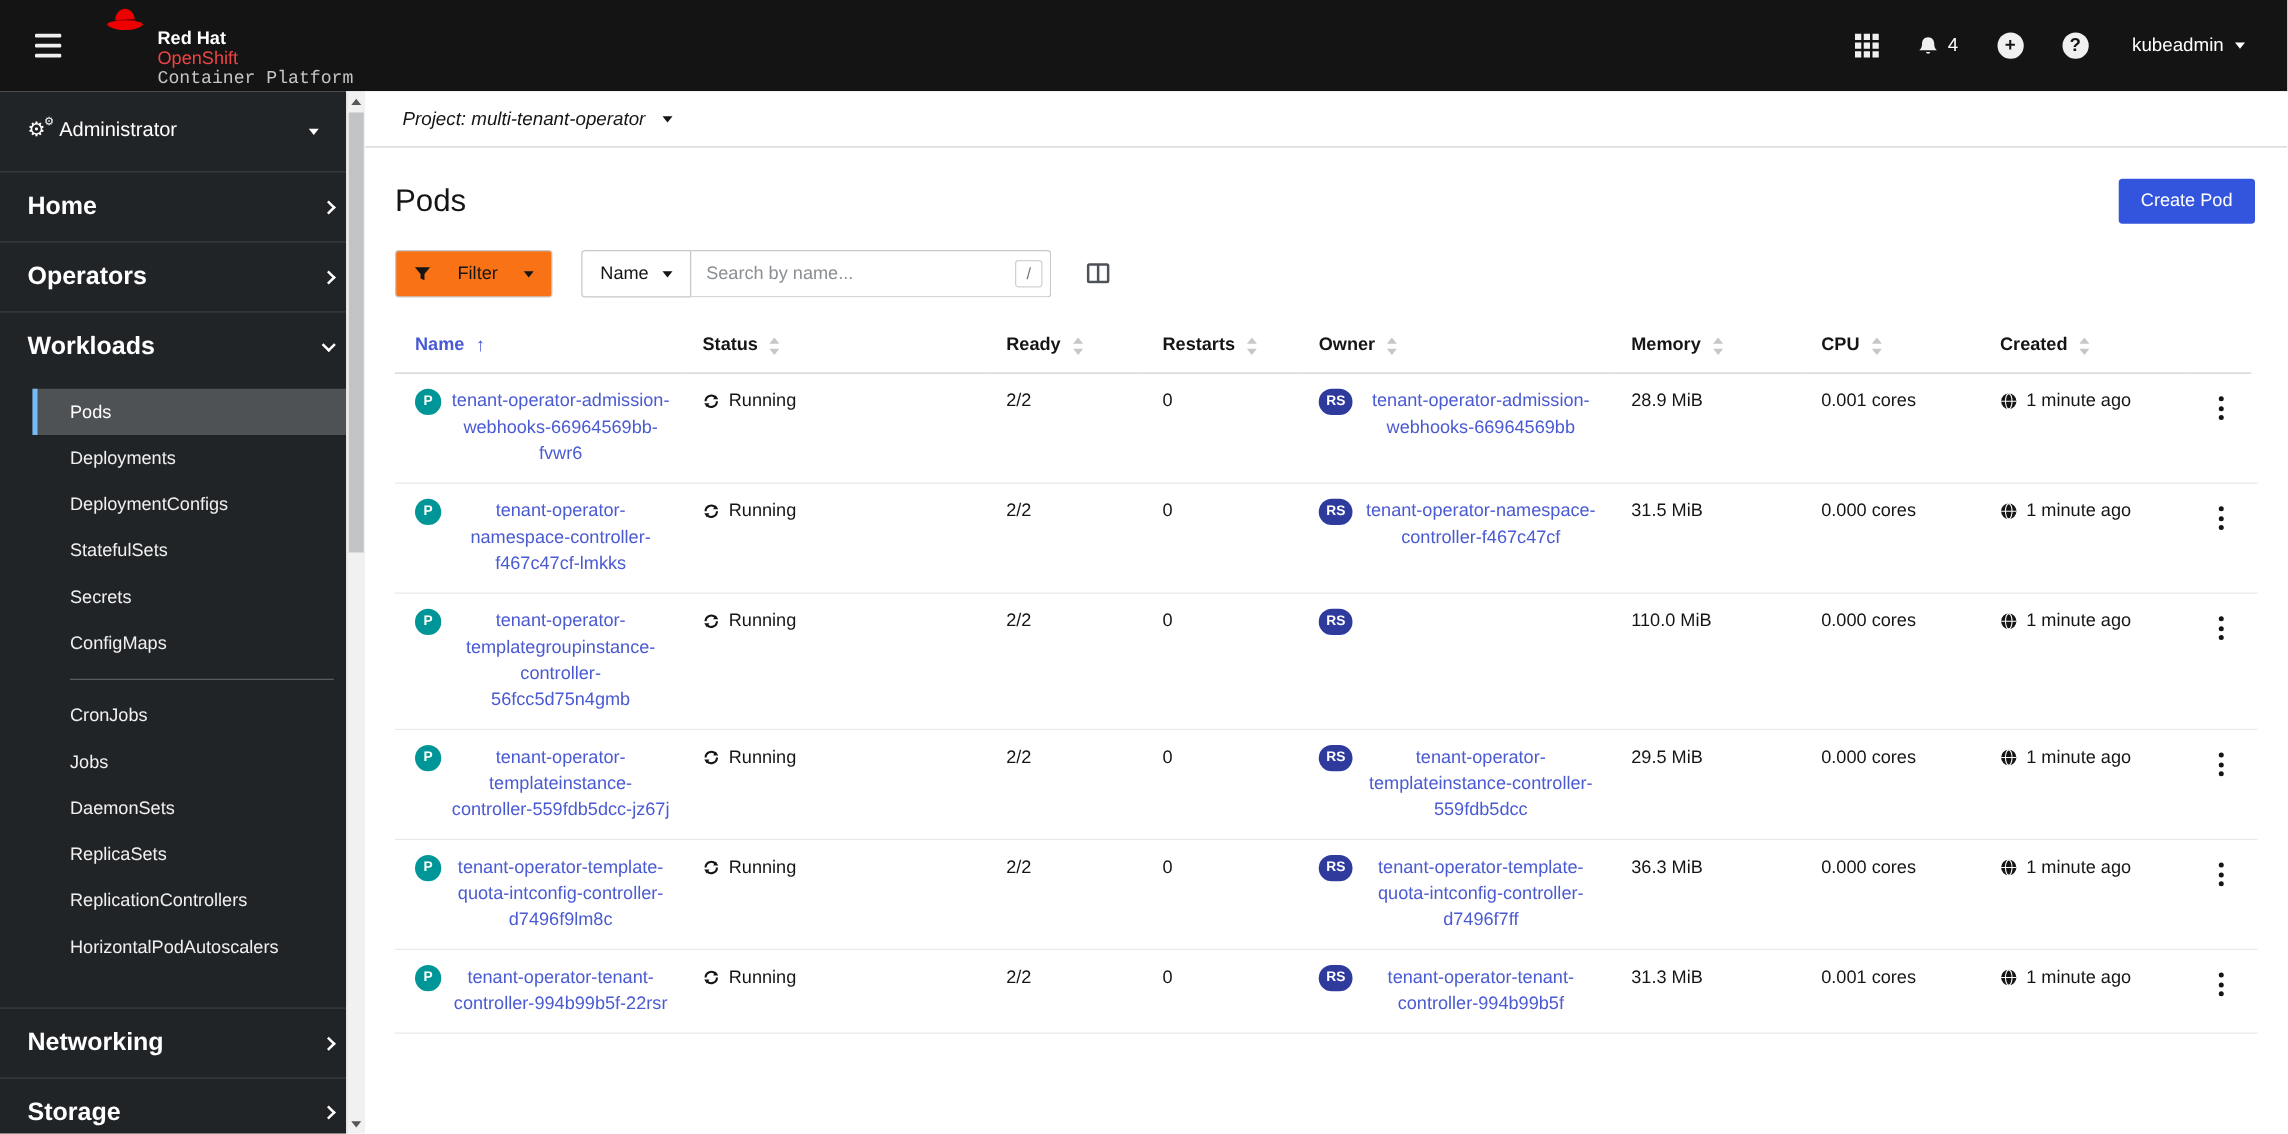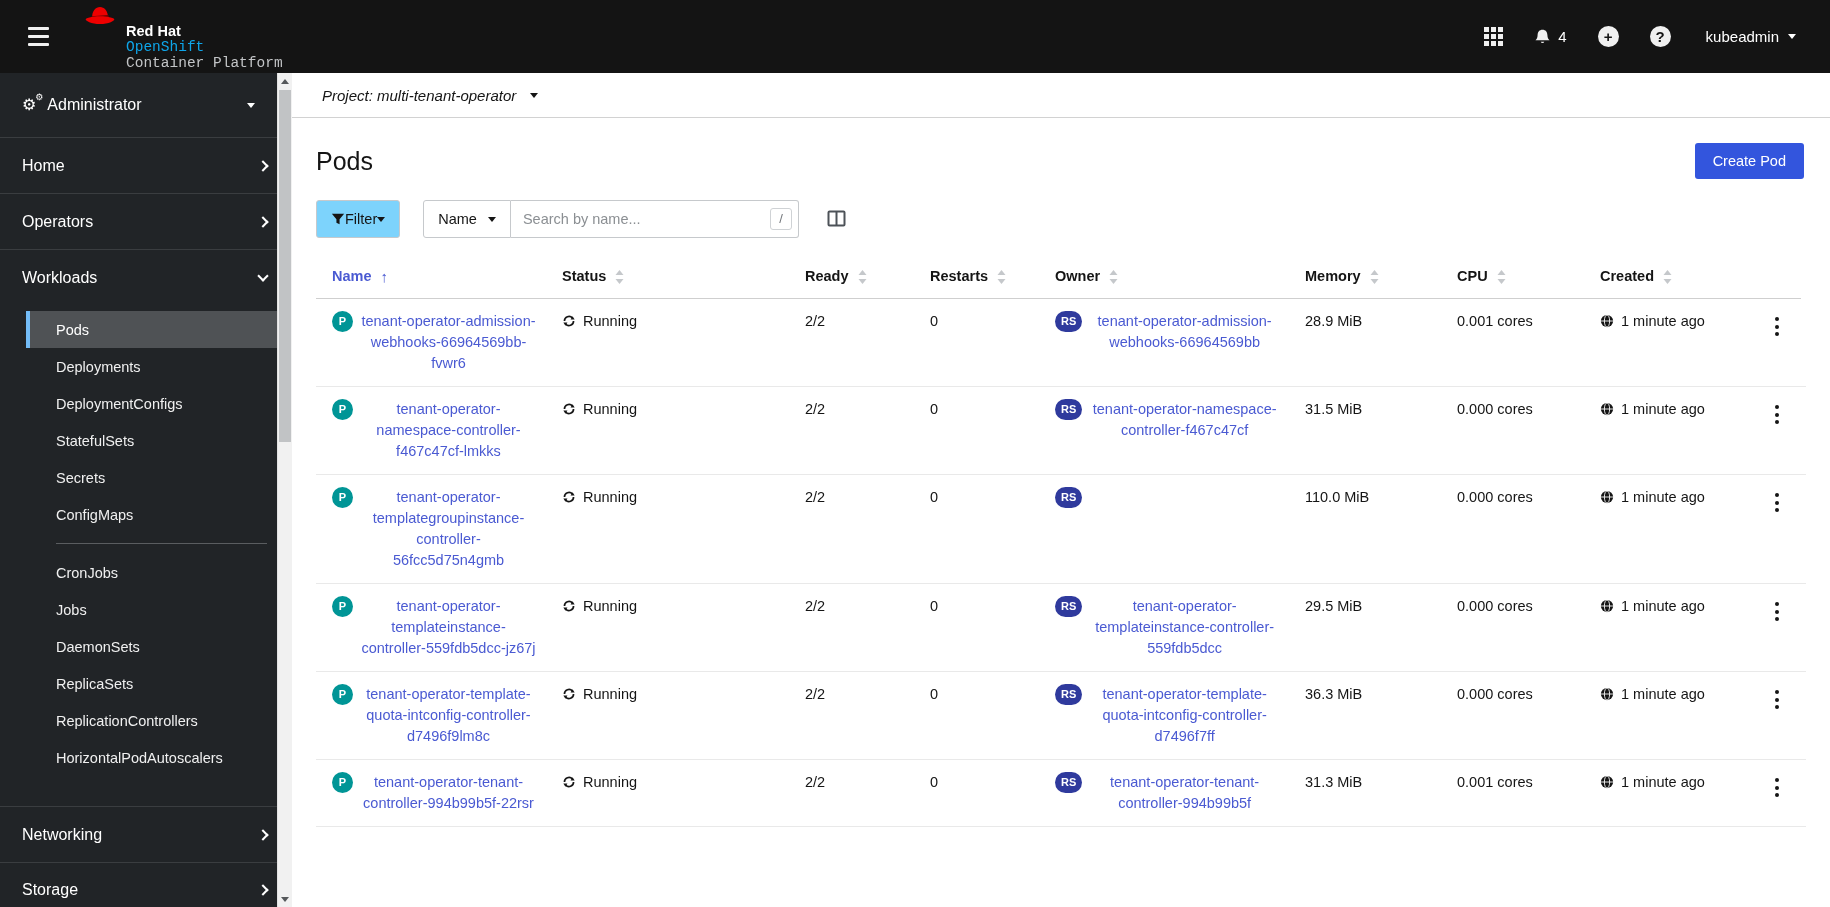--- a/index.html
+++ b/index.html
@@ -13,42 +13,42 @@
   }
   button{font-family:"Liberation Sans",sans-serif;cursor:pointer;}
 
   
   .masthead{height:73px;background:#141414;display:flex;align-items:center;padding:0 28px 0 20px;}
   .hamburger{background:none;border:none;display:flex;flex-direction:column;gap:5px;padding:8px;}
   .hamburger span{display:block;width:21px;height:3px;background:#f0f0f0;border-radius:1px;}
   .brand{display:flex;align-items:flex-start;gap:9px;margin-left:26px;background:none;border:none;padding:0;}
   .brand-text{text-align:left;font-size:14.5px;line-height:16px;margin-top:21px;}
   .b1{color:#fff;font-weight:700;}
-  .b2{color:#0ea5e9;font-weight:400;font-family:Liberation Mono, monospace;}
+  .b2{color:#ef4444;font-weight:400;}
   .b3{color:#c3c5c7;font-weight:400;font-family:Liberation Mono, monospace;}
   .mast-right{margin-left:auto;display:flex;align-items:center;gap:27px;}
   .icon-btn{background:none;border:none;padding:2px;display:flex;align-items:center;gap:7px;color:#f0f0f0;}
   .grid-icon{display:grid;grid-template-columns:repeat(3,5px);grid-auto-rows:5px;gap:2px;}
   .grid-icon i{background:#f0f0f0;display:block;}
   .badge-count{color:#fff;font-size:15px;}
   .circle-glyph{width:21px;height:21px;border-radius:50%;background:#f0f0f0;color:#141414;
     display:flex;align-items:center;justify-content:center;font-size:15px;font-weight:700;line-height:1;}
   .user-btn{background:none;border:none;color:#fff;font-size:15px;display:flex;align-items:center;gap:9px;}
   .caret{width:0;height:0;border-left:4.5px solid transparent;border-right:4.5px solid transparent;border-top:5.5px solid #fff;}
   .caret.dark{border-top-color:#151515;}
 
   
   .app{display:flex;height:834px;}
   .sidebar{width:277px;flex-shrink:0;background:#212427;color:#fff;overflow:hidden;}
   .perspective{height:64px;display:flex;align-items:center;gap:11px;padding:0 22px;font-size:16px;cursor:pointer;}
   .cogs{position:relative;font-size:16px;line-height:1;}
   .cogs em{position:absolute;top:-4px;right:-7px;font-style:normal;font-size:9px;}
   .perspective .caret{margin-left:auto;}
   .nav-section{height:56px;display:flex;align-items:center;justify-content:space-between;
-    padding:0 10px 0 22px;font-size:16px;border-top:1px solid #3a3d40;cursor:pointer;}
+    padding:0 10px 0 22px;font-size:20px;border-top:1px solid #3a3d40;cursor:pointer;font-weight:bold;}
   .nav-section:last-of-type{border-bottom:1px solid #3a3d40;}
   .chev{width:8px;height:8px;border-top:2.5px solid #fff;border-right:2.5px solid #fff;display:inline-block;}
   .chev.right{transform:rotate(45deg);}
   .chev.down{transform:rotate(135deg);margin-top:-3px;}
   .subnav{padding:6px 0 30px;margin:0 0 0 26px;}
   .nav-item{height:37px;display:flex;align-items:center;padding-left:26px;font-size:14.5px;color:#f0f0f0;
     border-left:4px solid transparent;cursor:pointer;}
   .nav-item.selected{background:#4f5255;border-left-color:var(--selected-border);color:#fff;}
   .subdivider{border-top:1px solid #5a5d60;margin:10px 10px 10px 30px;height:0;}
 
@@ -63,21 +63,21 @@
 
   
   .content{flex:1;background:#fff;overflow:hidden;}
   .project-bar{height:45px;border-bottom:1px solid #d2d2d2;display:flex;align-items:center;padding:0 24px;}
   .project-select{background:none;border:none;display:flex;align-items:center;gap:14px;font-size:15px;color:#151515;font-style:italic;}
   .page-head{display:flex;align-items:center;justify-content:space-between;padding:25px 26px 0 24px;}
   .page-title{margin:0;font-size:25px;font-weight:500;color:#151515;}
   .btn-primary{background:var(--accent);color:#fff;border:none;border-radius:3px;font-size:14.5px;padding:10px 18px;}
 
   .toolbar{display:flex;align-items:flex-start;padding:21px 24px 0;}
-  .filter-btn{display:flex;align-items:center;gap:0;background:#7dd3fc;border:1px solid #c6c9cc;border-radius:3px;
+  .filter-btn{display:flex;align-items:center;gap:21px;background:#f97316;border:1px solid #c6c9cc;border-radius:3px;
     height:38px;padding:0 14px;font-size:14.5px;color:#151515;}
   .search-group{display:flex;height:38px;margin-left:23px;}
   .type-select{display:flex;align-items:center;gap:11px;background:#fff;border:1px solid #c6c9cc;
     border-radius:3px 0 0 3px;padding:0 14px;font-size:14.5px;color:#151515;}
   .search-box{position:relative;width:288px;border:1px solid #c6c9cc;border-left:none;border-radius:0 3px 3px 0;
     display:flex;align-items:center;}
   .search-box input{border:none;outline:none;width:100%;font-size:14.5px;padding:0 40px 0 12px;color:#151515;background:transparent;}
   .search-box input::placeholder{color:#8b8f93;}
   .kbd{position:absolute;right:6px;top:7px;border:1px solid #cfd2d5;border-radius:3px;padding:1px 8px 2px;
     color:#72767b;font-size:13px;line-height:17px;}

